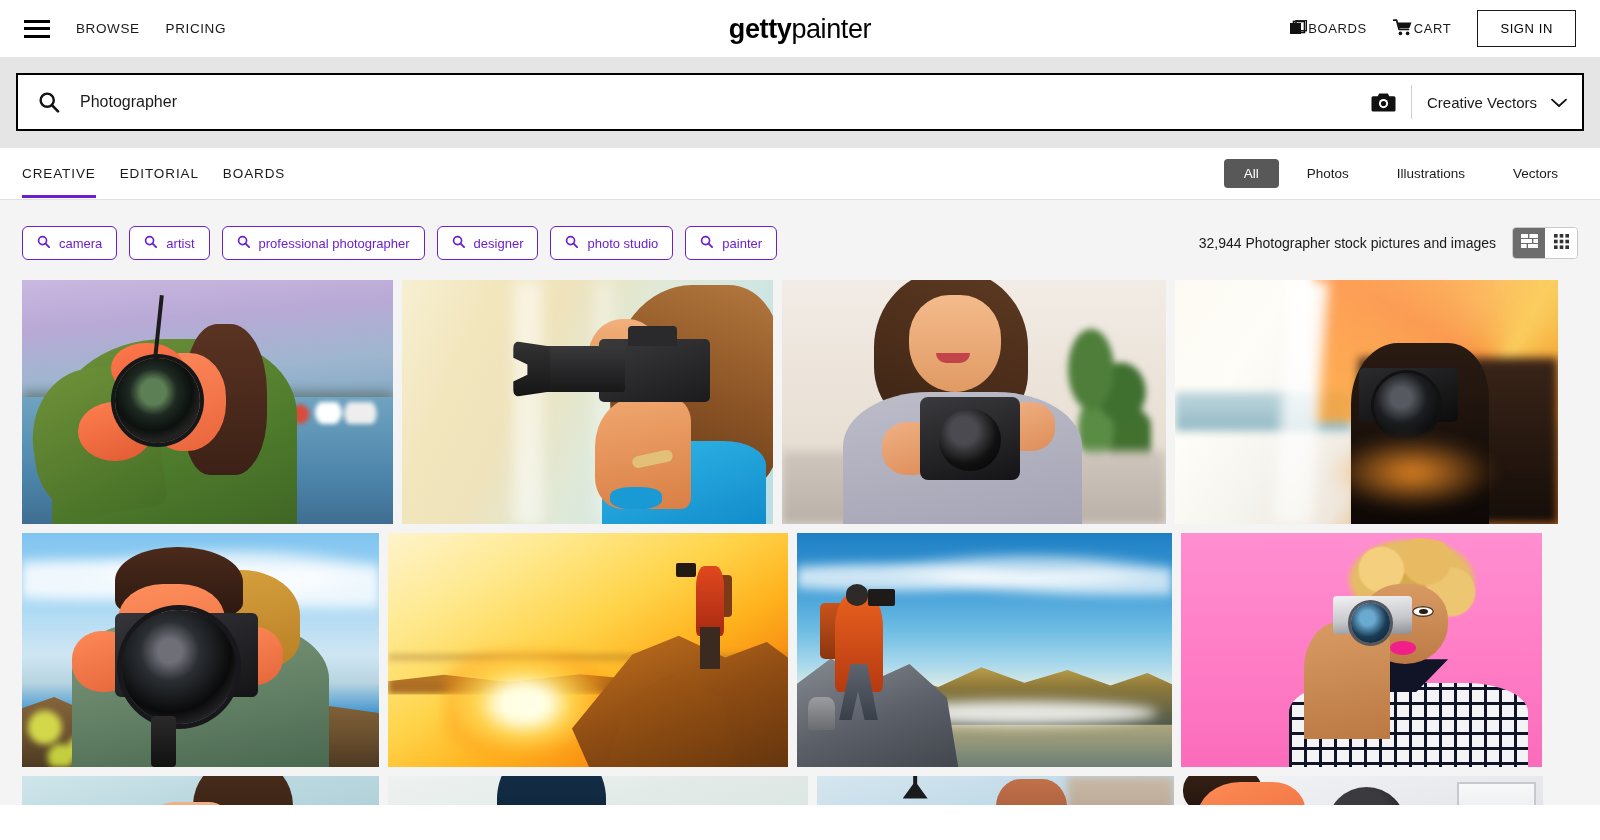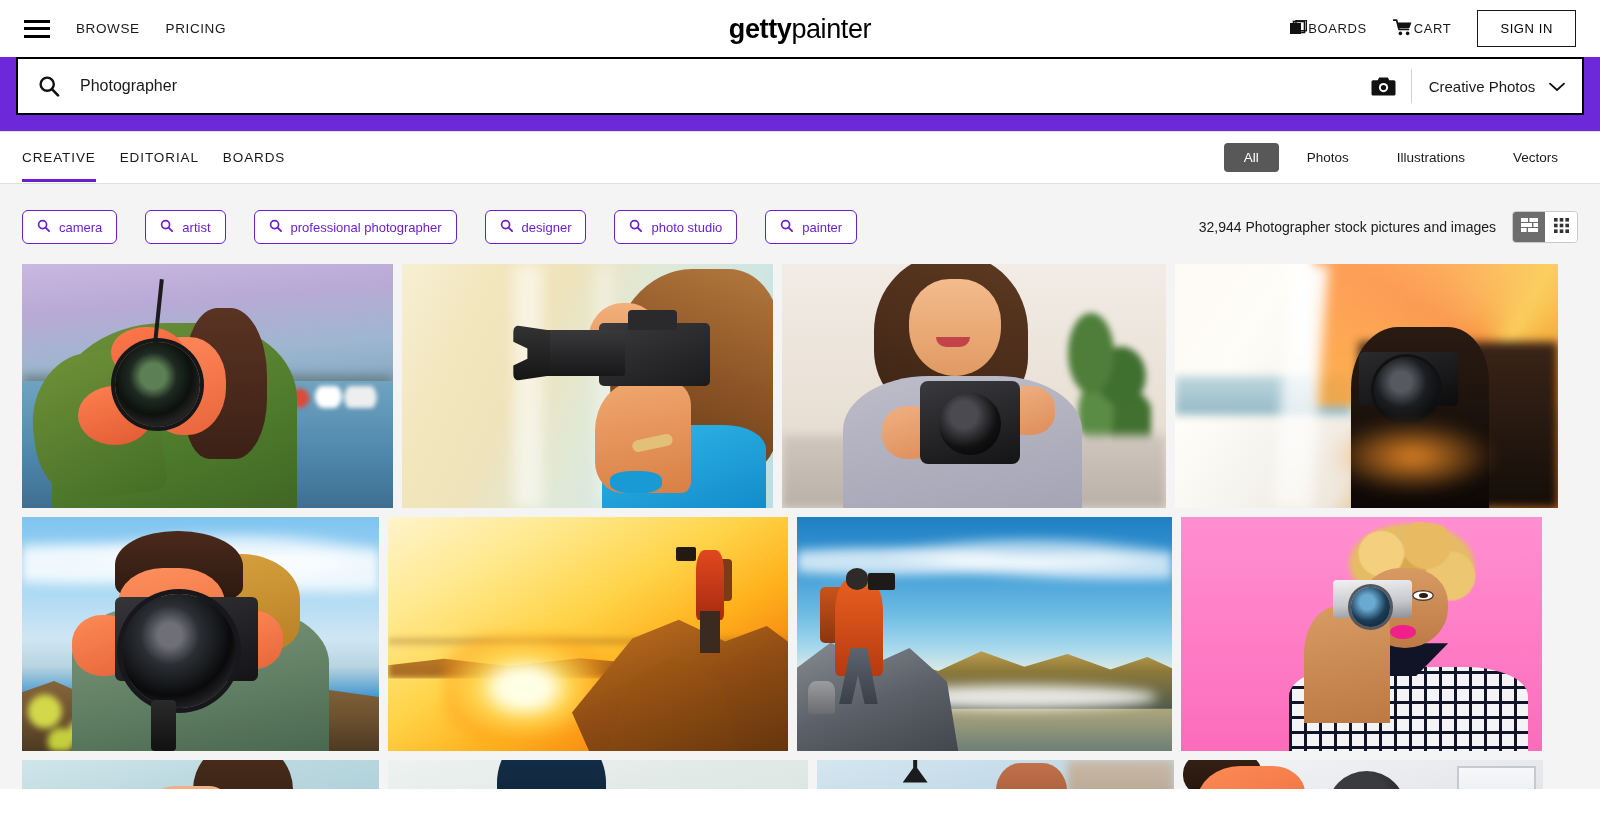--- a/index.html
+++ b/index.html
@@ -61,22 +61,22 @@
     padding: 10px 22px;
     font-size: 13px;
     letter-spacing: 0.6px;
     font-family: inherit;
     cursor: pointer;
     white-space: nowrap;
   }
 
   
   .search-wrap {
-    background: #6d28d9;
-    padding: 0 16px 16px 16px;
+    background: #e5e5e5;
+    padding: 16px 16px 16px 16px;
   }
   .search-bar {
     display: flex;
     align-items: center;
     height: 58px;
     border: 2px solid #000;
     background: #fff;
   }
   .search-icon-box {
     width: 62px;
@@ -164,21 +164,21 @@
   
   .results-area {
     background: #f4f4f4;
     height: 605px;
     overflow: hidden;
   }
   .chips-row {
     display: flex;
     align-items: center;
     padding: 26px 22px 20px 22px;
-    gap: 28px;
+    gap: 12px;
   }
   .chip {
     display: flex; align-items: center; gap: 9px;
     border: 1.5px solid #6a1fd0;
     border-radius: 6px;
     background: #fff;
     color: #6a1fd0;
     font-size: 13px;
     padding: 8px 14px;
     cursor: pointer;
@@ -528,21 +528,21 @@
     <input class="search-input" type="text" value="Photographer" style="">
     <button class="cam-btn">
       <svg width="25" height="21" viewBox="0 0 25 21" aria-hidden="true">
         <path d="M8.2 1.6h8.6l1.5 2.6h4.6a1.6 1.6 0 011.6 1.6v12.2a1.6 1.6 0 01-1.6 1.6H2.1a1.6 1.6 0 01-1.6-1.6V5.8a1.6 1.6 0 011.6-1.6h4.6z" fill="#111"></path>
         <circle cx="12.5" cy="11.6" r="4.6" fill="#fff"></circle>
         <circle cx="12.5" cy="11.6" r="2.6" fill="#111"></circle>
       </svg>
     </button>
     <div class="vdivider"></div>
     <div class="type-select">
-      <span>Creative Photos</span>
+      <span>Creative Vectors</span>
       <span>
         <svg width="16" height="10" viewBox="0 0 16 10" aria-hidden="true">
           <polyline points="1,1.6 8,8 15,1.6" fill="none" stroke="#111" stroke-width="1.8" stroke-linecap="round" stroke-linejoin="round"></polyline>
         </svg>
       </span>
     </div>
   </div>
 </div>
 
 <div class="filter-bar">

